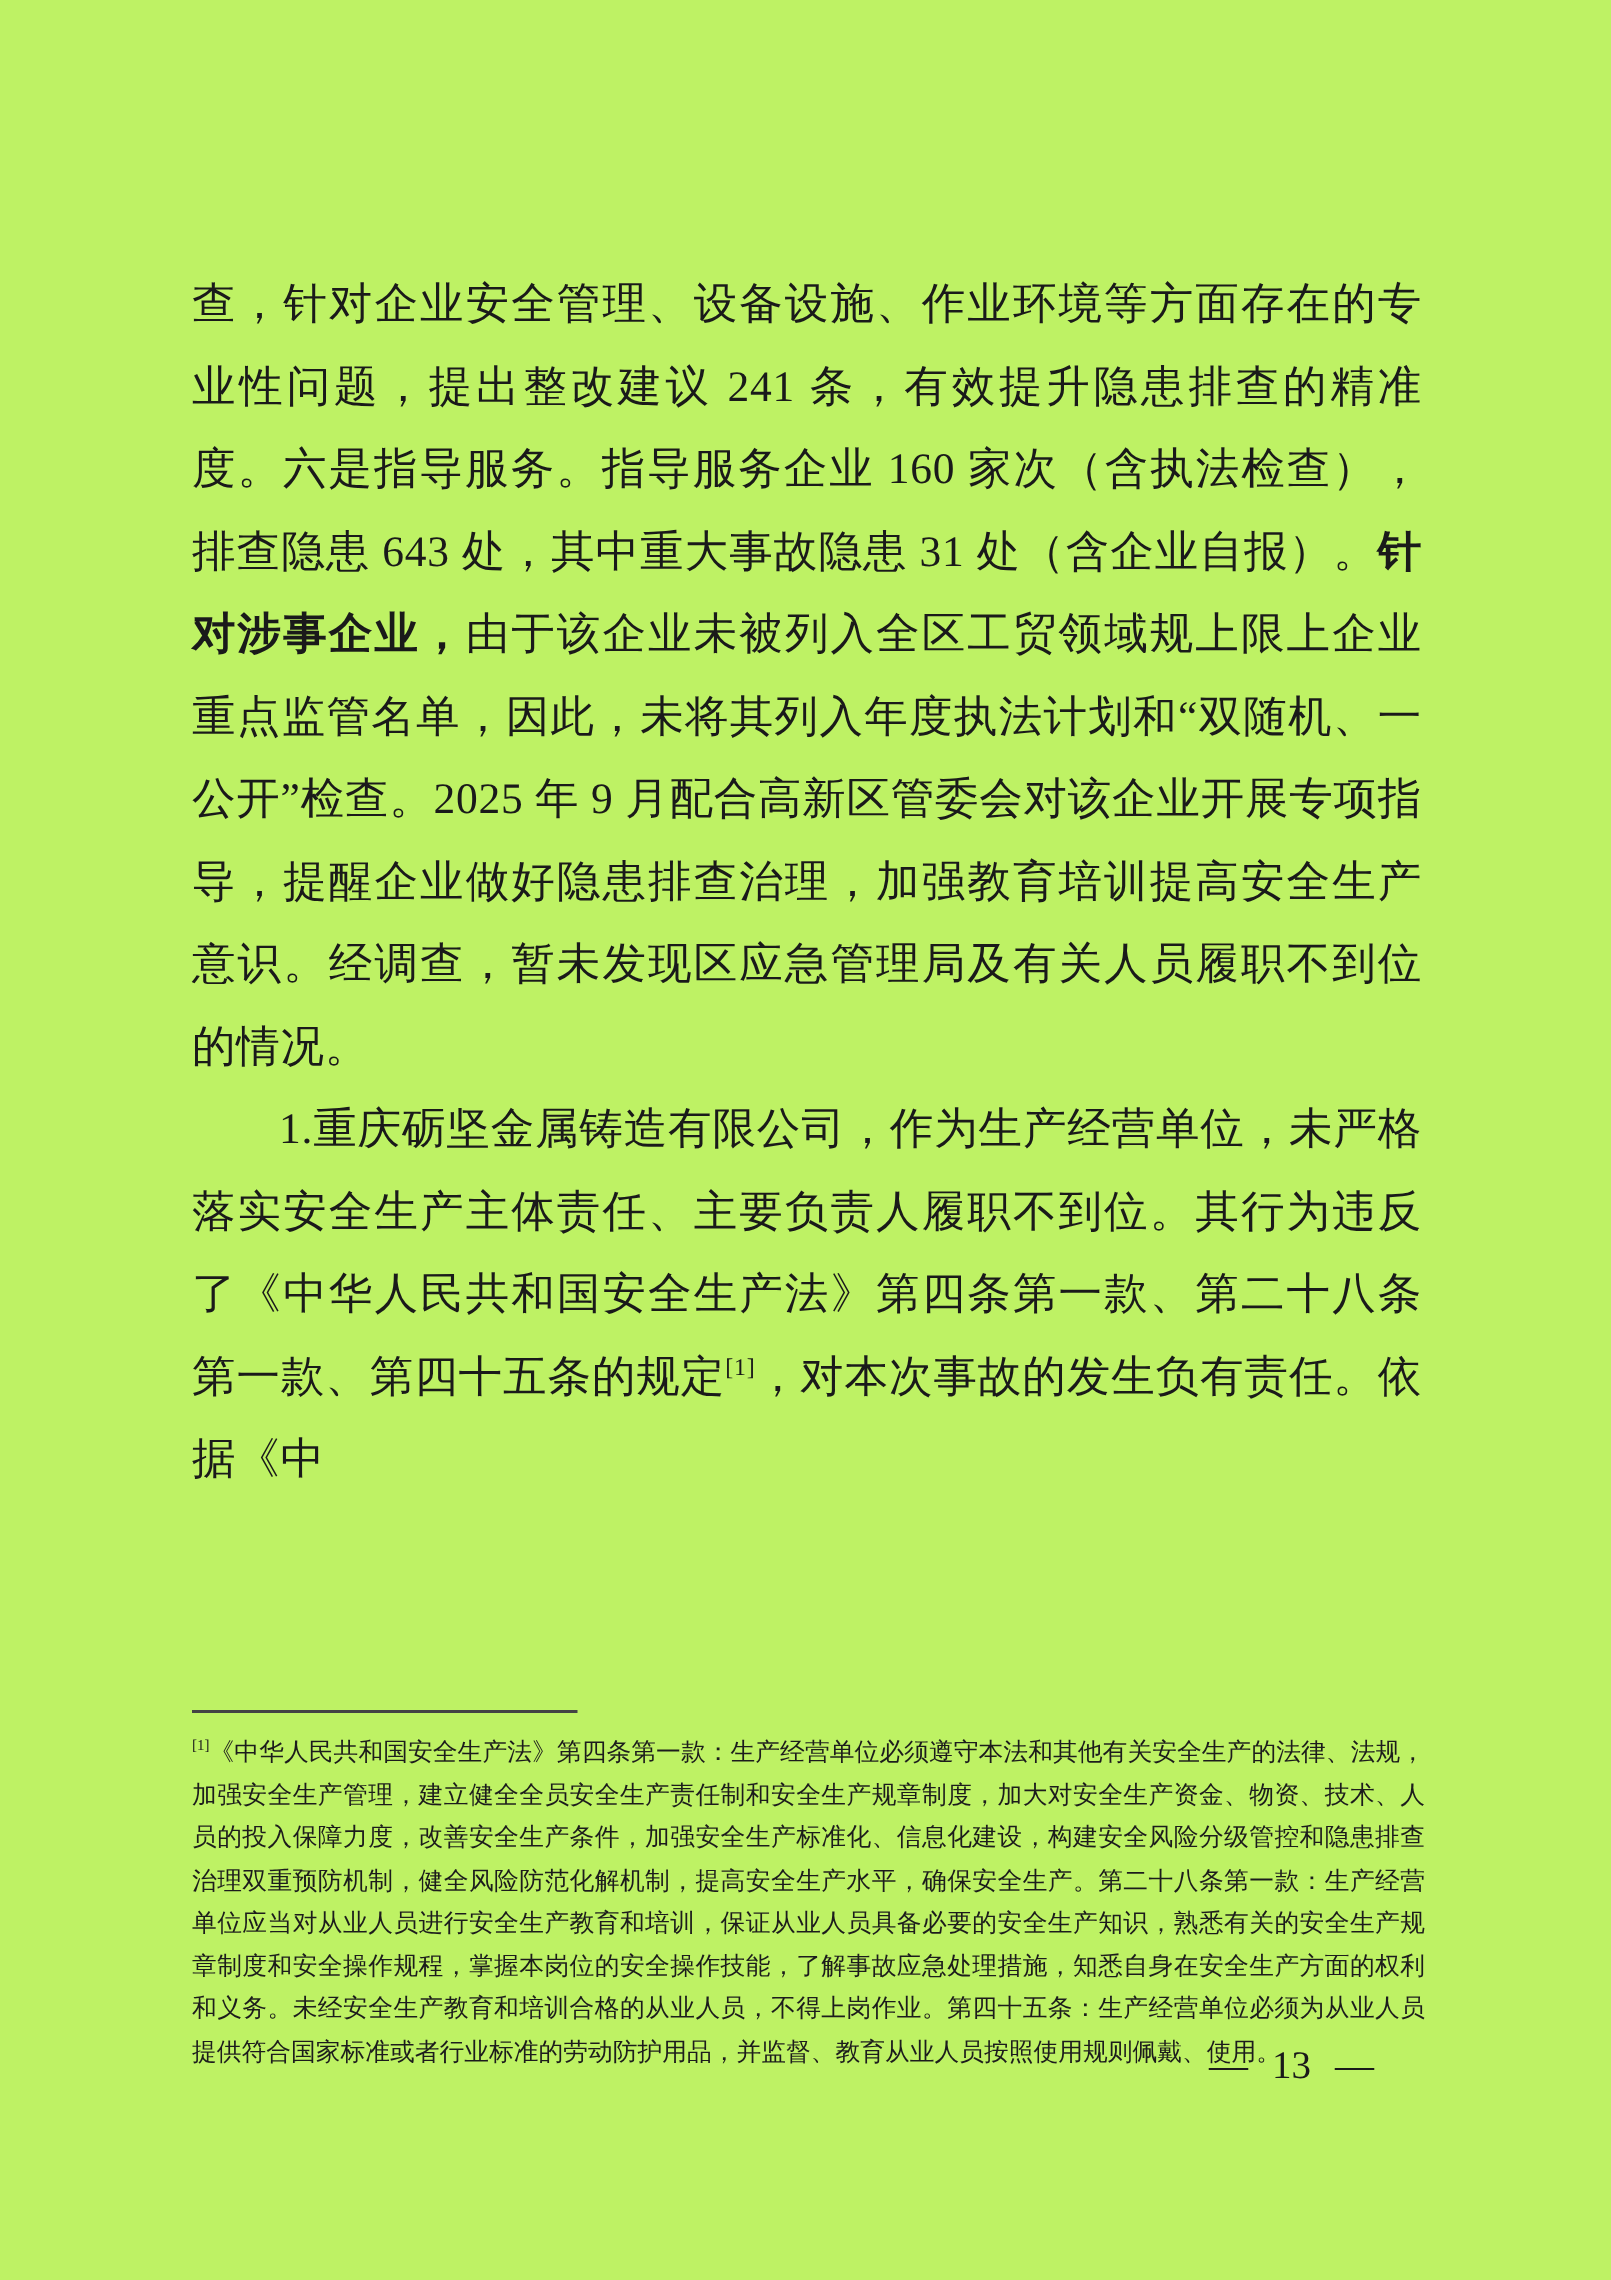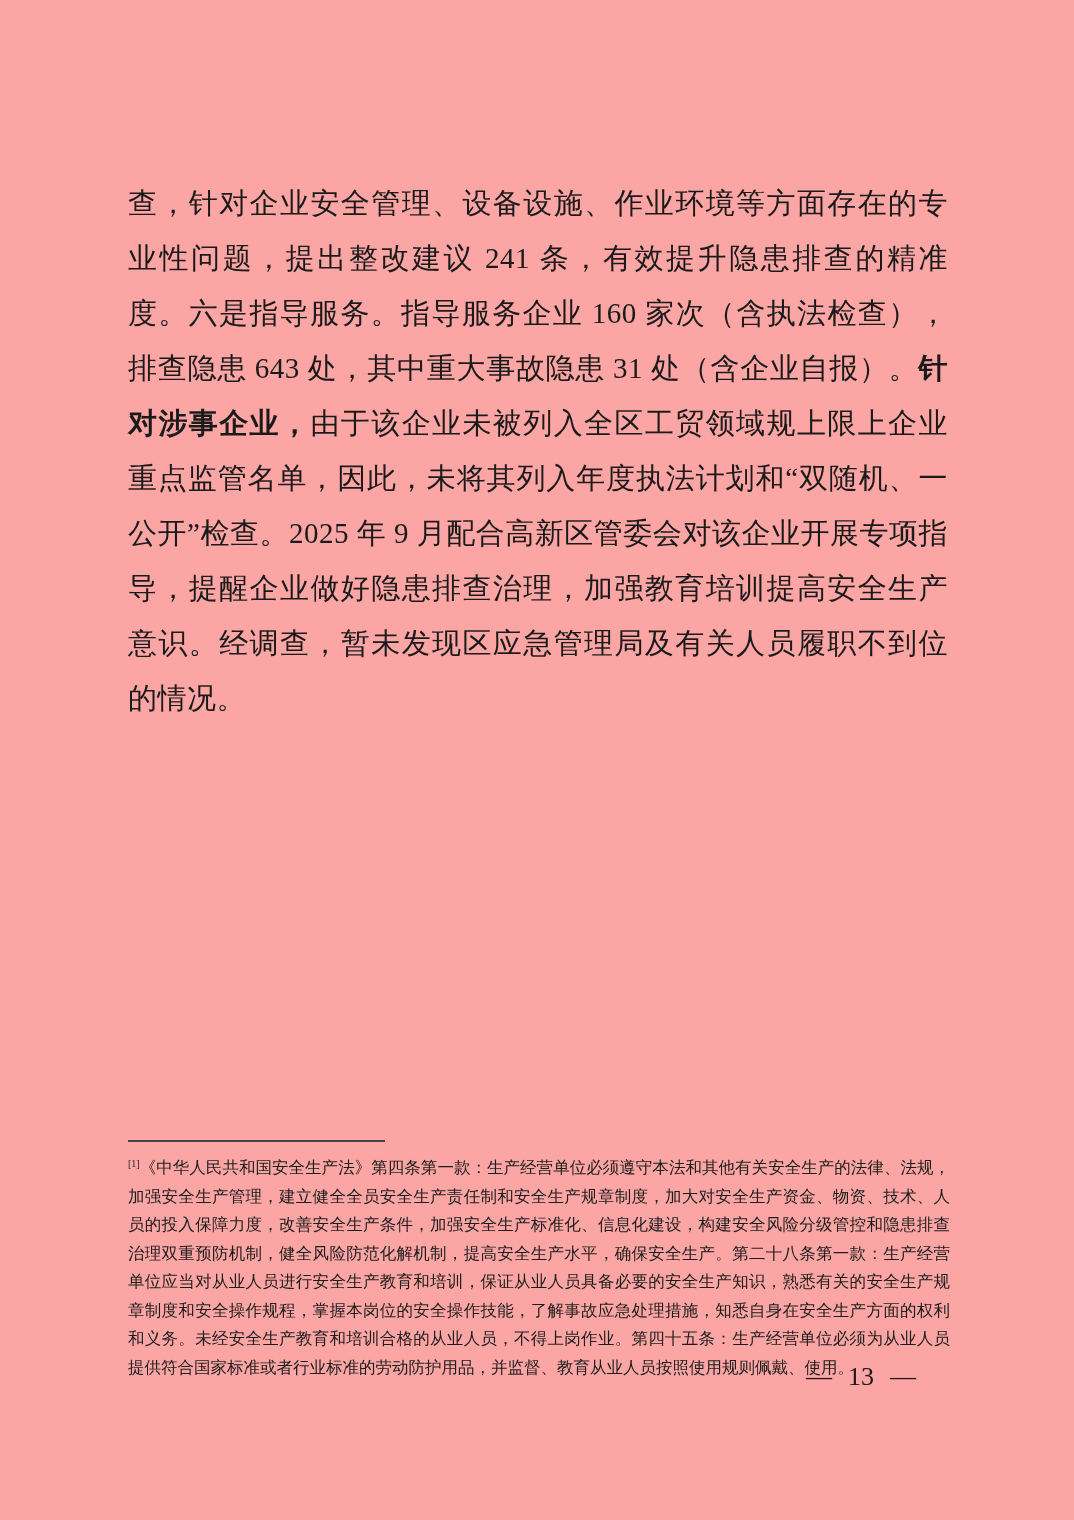--- a/index.html
+++ b/index.html
@@ -5,21 +5,21 @@
   * { margin: 0; padding: 0; box-sizing: border-box; }
   html, body { background: #e8e8e8; }
   body {
     width: 1074px;
     font-family: "Liberation Serif", "DejaVu Serif", serif;
   }
   .page {
     position: relative;
     width: 1074px;
     height: 1520px;
-    background: #fca5a5;
+    background: #bef264;
     overflow: hidden;
     color: #1a1a1a;
   }
   .content {
     position: absolute;
     left: 128px;
     width: 820px;
     top: 176px;
   }
   .para {
@@ -88,20 +88,21 @@
 <body>
 
 <div class="page">
 
   <main class="content">
 
     <p class="para"><span>查，针对企业安全管理、设备设施、作业环境等方面存在的专业性问题，提出整改建议 241 条，有效提升隐患排查的精准度。六是指导服务。指导服务企业 160 家次（含执法检查），排查隐患 643 处，其中重大事故隐患 31 处（含企业自报）。</span><span class="bold">针对涉事企业，</span><span>由于该企业未被列入全区工贸领域规上限上企业重点监管名单，因此，未将其列入年度执法计划和“双随机、一公开”检查。2025 年 9 月配合高新区管委会对该企业开展专项指导，提醒企业做好隐患排查治理，加强教育培训提高安全生产意识。经调查，暂未发现区应急管理局及有关人员履职不到位的情况。</span></p>
 
 
 
+    <p class="para indent"><span>1.重庆砺坚金属铸造有限公司，作为生产经营单位，未严格落实安全生产主体责任、主要负责人履职不到位。其行为违反了《中华人民共和国安全生产法》第四条第一款、第二十八条第一款、第四十五条的规定</span><sup class="ref">[1]</sup><span>，对本次事故的发生负有责任。依据《中</span></p>
 
   </main>
 
   <footer class="footnote-area">
     <div class="footnote-rule"></div>
     <p class="footnote-text"><sup class="fref">[1]</sup><span>《中华人民共和国安全生产法》第四条第一款：生产经营单位必须遵守本法和其他有关安全生产的法律、法规，加强安全生产管理，建立健全全员安全生产责任制和安全生产规章制度，加大对安全生产资金、物资、技术、人员的投入保障力度，改善安全生产条件，加强安全生产标准化、信息化建设，构建安全风险分级管控和隐患排查治理双重预防机制，健全风险防范化解机制，提高安全生产水平，确保安全生产。第二十八条第一款：生产经营单位应当对从业人员进行安全生产教育和培训，保证从业人员具备必要的安全生产知识，熟悉有关的安全生产规章制度和安全操作规程，掌握本岗位的安全操作技能，了解事故应急处理措施，知悉自身在安全生产方面的权利和义务。未经安全生产教育和培训合格的从业人员，不得上岗作业。第四十五条：生产经营单位必须为从业人员提供符合国家标准或者行业标准的劳动防护用品，并监督、教育从业人员按照使用规则佩戴、使用。</span></p>
   </footer>
 
   <div class="page-number">
     <span class="dash">—</span><span class="num">13</span><span class="dash">—</span>

